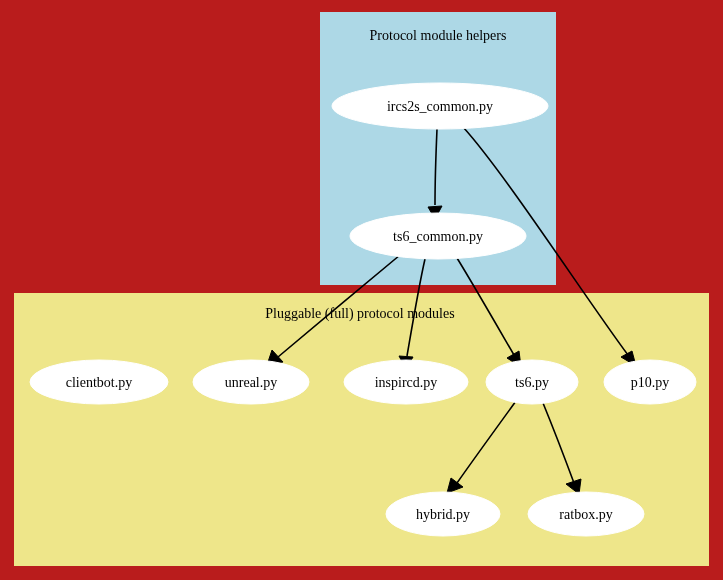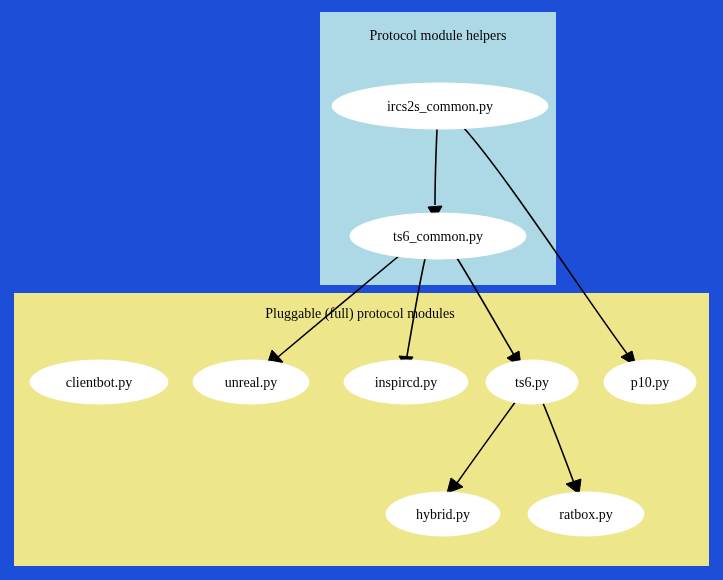--- a/index.html
+++ b/index.html
@@ -53,21 +53,21 @@
   }
   .edge-arrow {
     fill: #000000;
     stroke: #000000;
     stroke-width: 1;
   }
 </style>
 </head>
 <body>
 
-<div id="graph-root" style="width: 723px; height: 580px; background: #1d4ed8;">
+<div id="graph-root" style="width: 723px; height: 580px; background: #b91c1c;">
   <svg id="graph-svg" viewBox="0 0 723 580" xmlns="http://www.w3.org/2000/svg">
 
     <g>
       <rect class="cluster-rect" x="320" y="12" width="236" height="273" fill="#add8e6"></rect>
       <text class="cluster-label" x="438" y="40">Protocol module helpers</text>
     </g>
 
     <g>
       <rect class="cluster-rect" x="14" y="293" width="695" height="273" fill="#eee68a"></rect>
       <text class="cluster-label" x="360" y="318">Pluggable (full) protocol modules</text>

